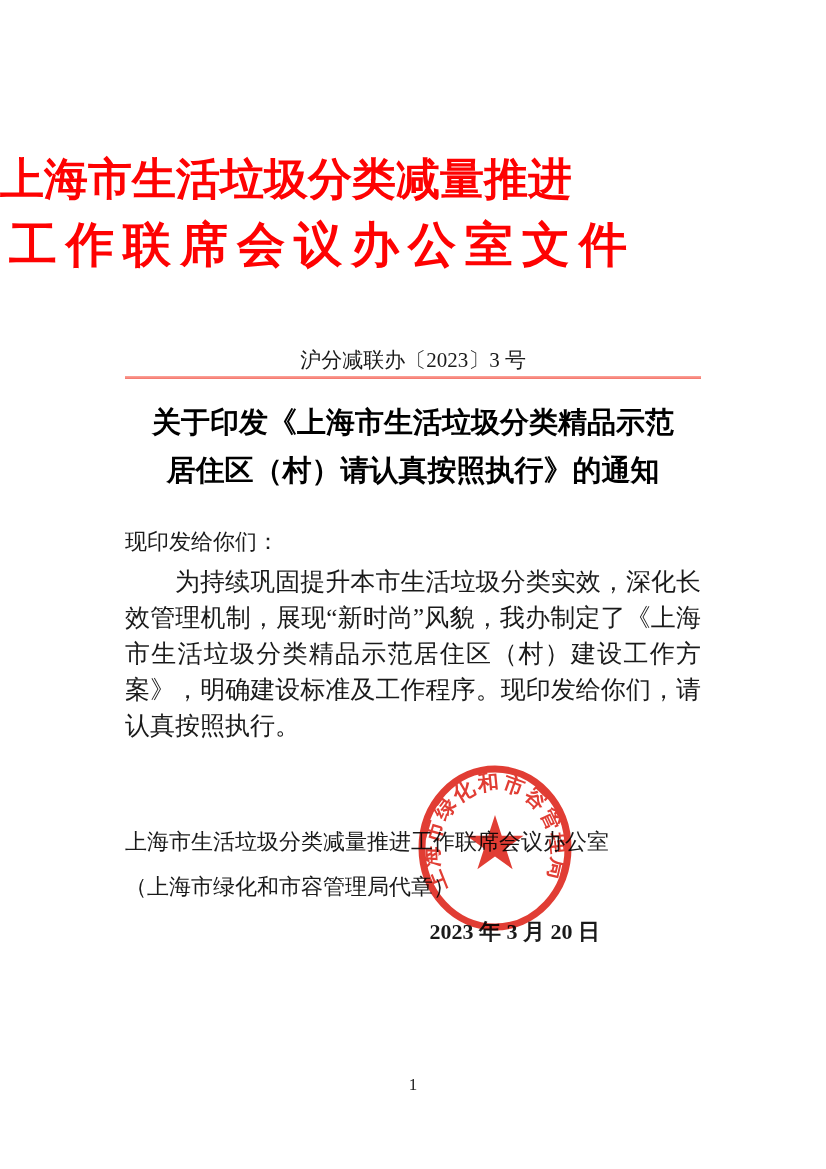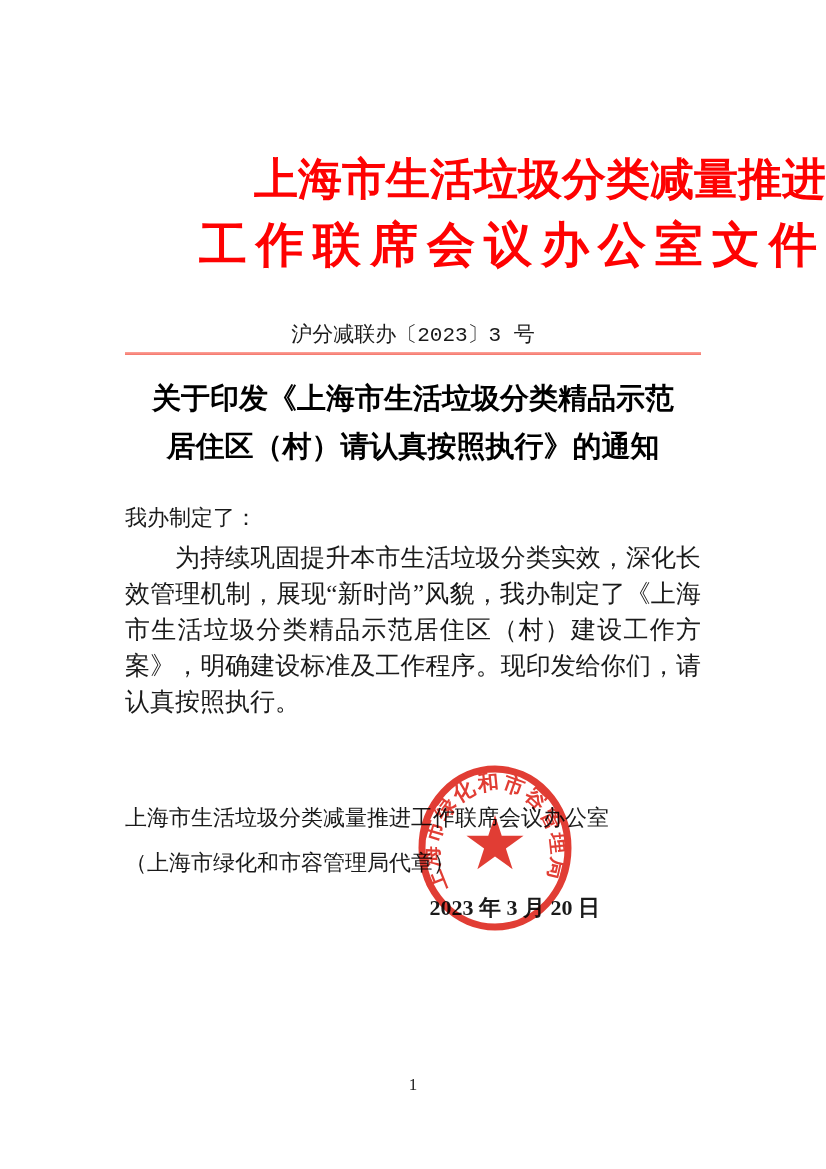--- a/index.html
+++ b/index.html
@@ -8,32 +8,32 @@
     width: 826px;
     height: 1169px;
     background: #ffffff;
     overflow: hidden;
     font-family: "Liberation Serif", "DejaVu Serif", serif;
     color: #111111;
   }
   .content { margin: 0 125px; width: 576px; }
 
   
-  .masthead { margin-top: 147px; text-align: right; }
+  .masthead { margin-top: 147px; text-align: left; }
   .mh-line1 {
     font-size: 44px; line-height: 65px; font-weight: 700;
     color: #fe0202; letter-spacing: 0px; white-space: nowrap;
   }
   .mh-line2 {
     font-size: 48px; line-height: 65px; font-weight: 700;
     color: #fe0202; letter-spacing: 9px; text-indent: 9px; white-space: nowrap;
   }
   .doc-number {
-    margin-top: 44px; text-align: center;
-    font-size: 21px; line-height: 30px; color: #1a1a1a; font-family: Liberation Mono, monospace;
+    margin-top: 68px; text-align: center;
+    font-size: 21px; line-height: 30px; color: #1a1a1a;
   }
   .red-line {
     margin-top: 1px; height: 3px; width: 576px;
     background: linear-gradient(#fca49b, #f4756a);
     border: none;
   }
 
   
   .notice-title {
     margin-top: 19px; text-align: center;
@@ -89,21 +89,21 @@
 
   <div class="content">
     <div class="doc-number">沪分减联办〔2023〕3 号</div>
     <div class="red-line"></div>
 
     <h1 class="notice-title">
       <div>关于印发《上海市生活垃圾分类精品示范</div>
       <div>居住区（村）请认真按照执行》的通知</div>
     </h1>
 
-    <div class="salutation">我办制定了：</div>
+    <div class="salutation">现印发给你们：</div>
     <p class="body-par">为持续巩固提升本市生活垃圾分类实效，深化长效管理机制，展现“新时尚”风貌，我办制定了《上海市生活垃圾分类精品示范居住区（村）建设工作方案》，明确建设标准及工作程序。现印发给你们，请认真按照执行。</p>
 
     <div class="signature">
       <div class="sig-org">上海市生活垃圾分类减量推进工作联席会议办公室</div>
       <div class="sig-behalf">（上海市绿化和市容管理局代章）</div>
       <div class="sig-date">2023 年 3 月 20 日</div>
     </div>
   </div>
 
   <div class="seal">

